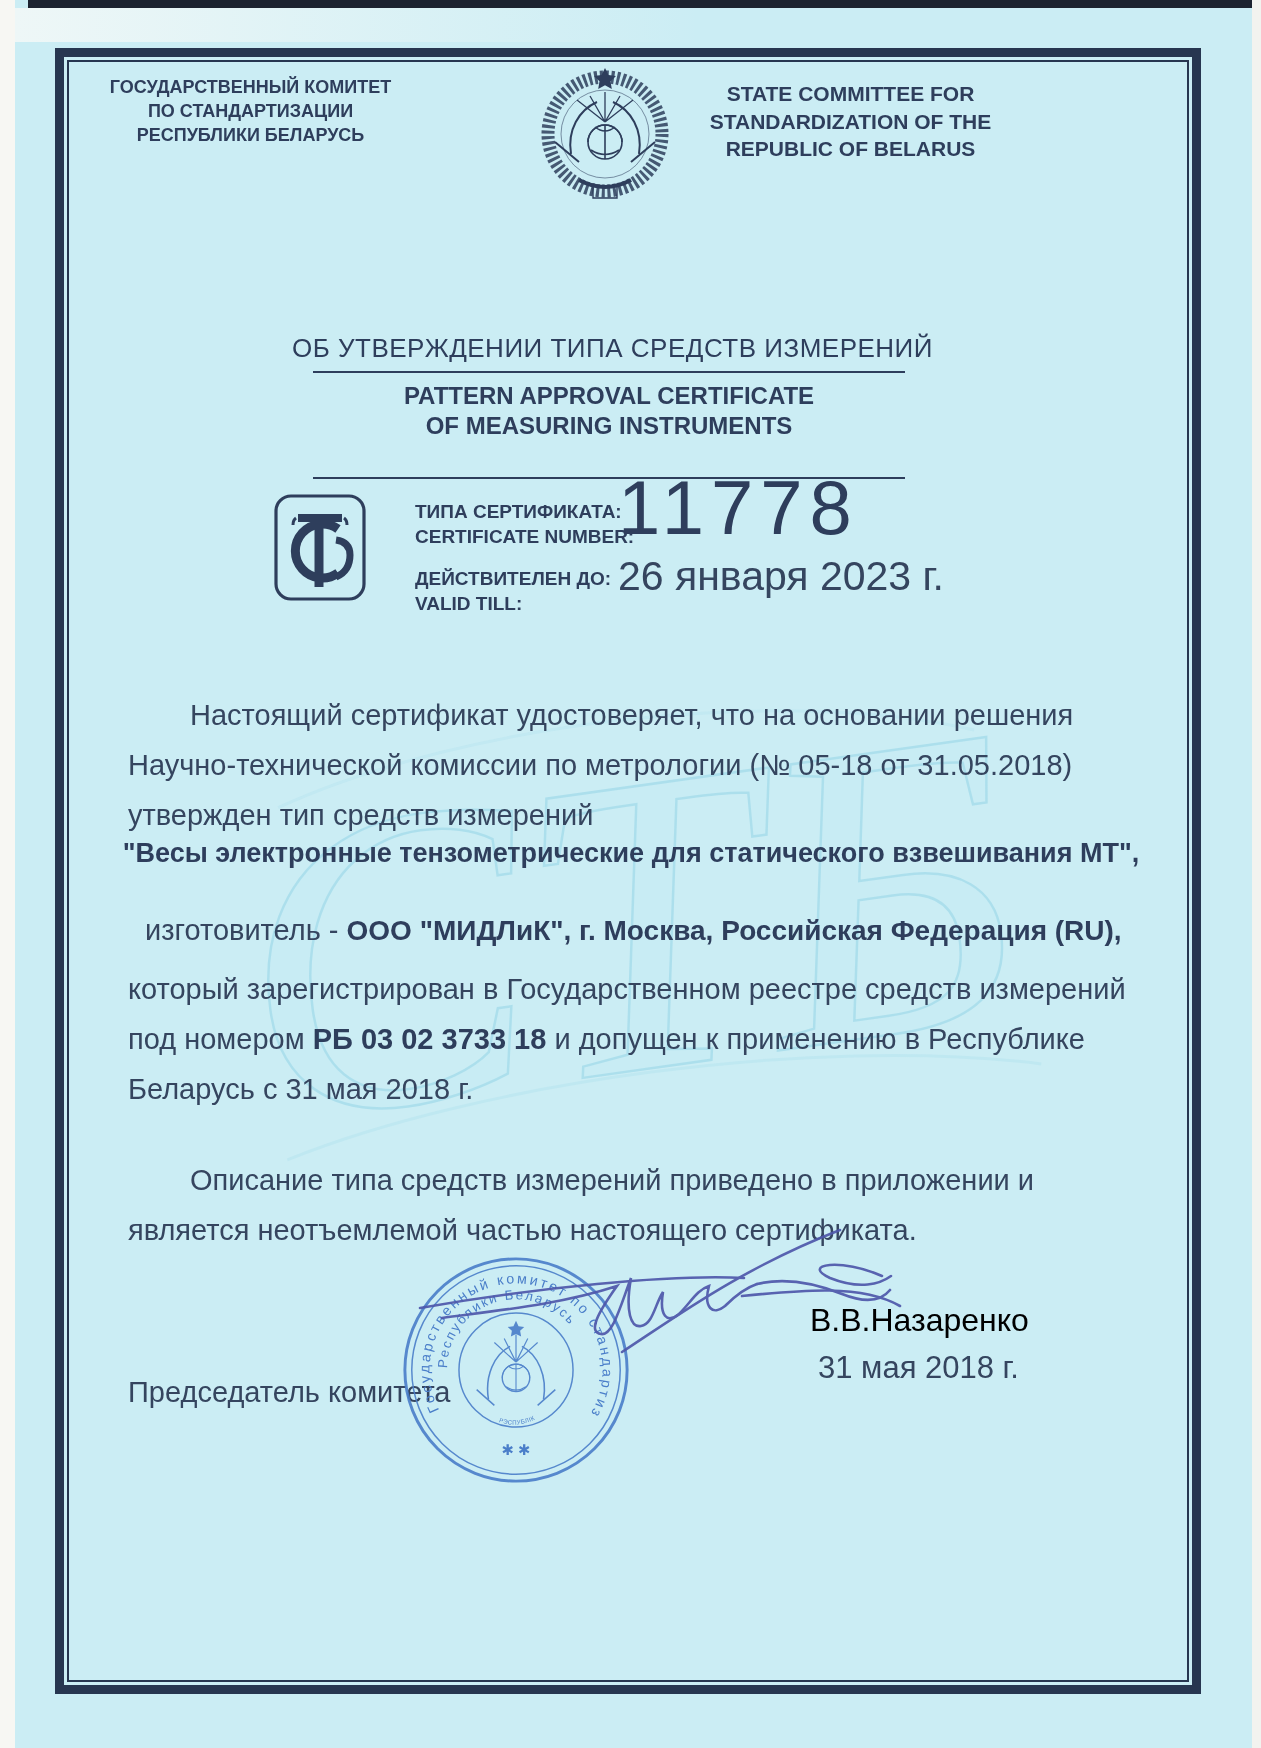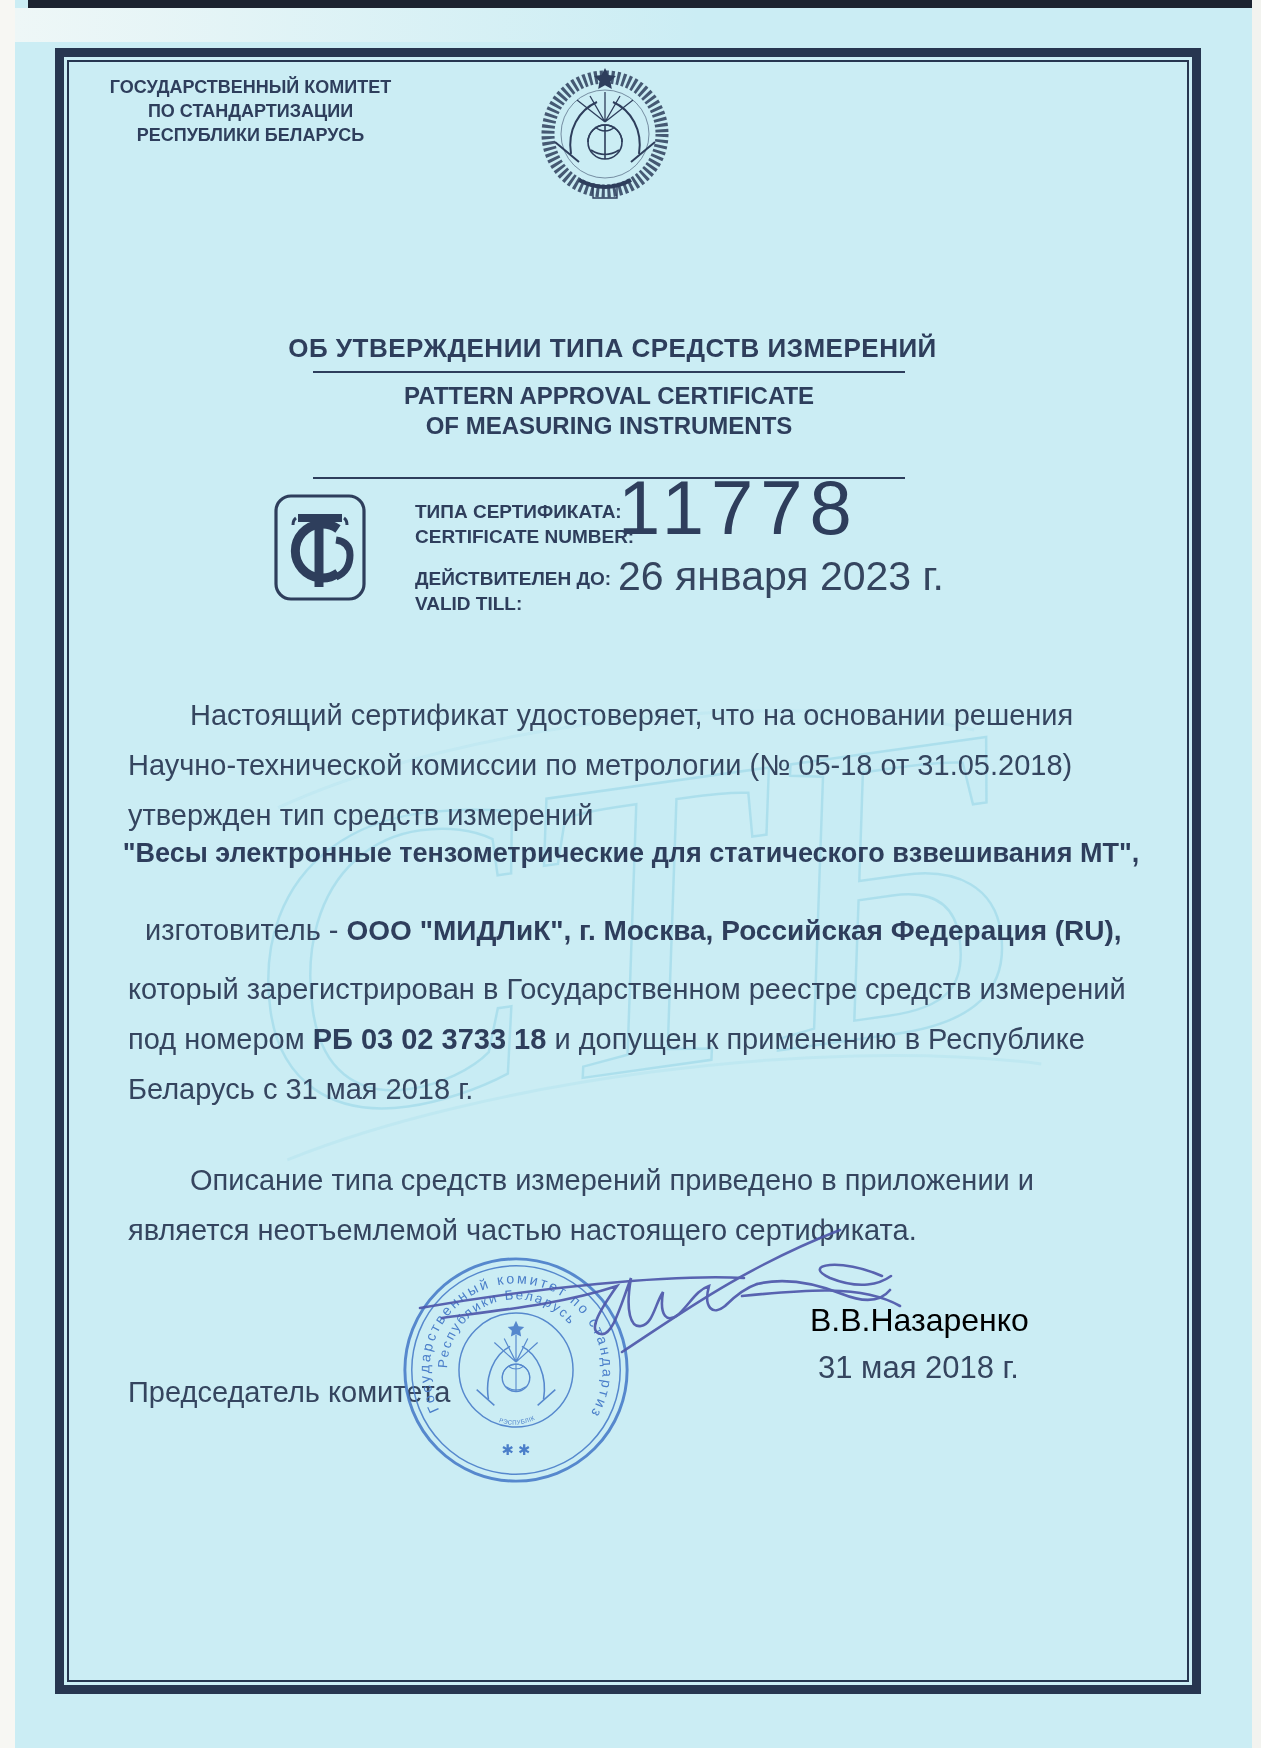--- a/index.html
+++ b/index.html
@@ -30,21 +30,21 @@
   .org-right { left:698px; top:80px; width:305px; font-size:21px; }
 
   .emblem { position:absolute; left:527px; top:58px; }
 
   .doc-title {
     position:absolute; left:0; right:60px; top:220px; text-align:center;
     font-size:86px; font-weight:bold; letter-spacing:2px; color:#2e3e5c;
   }
   .doc-subtitle-ru {
     position:absolute; left:0; right:60px; top:333px; text-align:center;
-    font-size:26px; font-weight:bold; letter-spacing:.5px;margin-left:24px;
+    font-size:26px; font-weight:normal; letter-spacing:.5px;margin-left:24px;
   }
   .rule { position:absolute; left:313px; width:592px; height:2px; background:#2e3e5c; }
   .rule-1 { top:371px; }
   .rule-2 { top:477px; }
   .doc-subtitle-en {
     position:absolute; left:313px; top:381px; width:592px; text-align:center;
     font-size:24px; font-weight:bold; line-height:30px;
   }
 
   .approval-mark { position:absolute; left:272px; top:492px; }
@@ -120,20 +120,25 @@
           <path d="M78,64 L50,42 M78,64 L63,38 M78,64 L78,34 M78,64 L93,38 M78,64 L106,42" stroke-width="1.3"></path>
           <path d="M44,96 C40,72 52,52 70,44" stroke-width="2"></path>
           <path d="M112,96 C116,72 104,52 86,44" stroke-width="2"></path>
           <path d="M52,104 L28,84 M104,104 L128,84" stroke-width="2"></path>
           <path d="M52,122 Q78,136 104,122" stroke-width="4"></path>
           <path d="M66,128 h24 v12 h-24 z" stroke-width="1.4"></path>
         </g>
       </svg>
     </div>
 
+    <div class="org org-right">
+      <div>STATE COMMITTEE FOR</div>
+      <div>STANDARDIZATION OF THE</div>
+      <div>REPUBLIC OF BELARUS</div>
+    </div>
 
     <div class="doc-subtitle-ru">ОБ УТВЕРЖДЕНИИ ТИПА СРЕДСТВ ИЗМЕРЕНИЙ</div>
     <div class="rule rule-1"></div>
     <div class="doc-subtitle-en">
       <div>PATTERN APPROVAL CERTIFICATE</div>
       <div>OF MEASURING INSTRUMENTS</div>
     </div>
     <div class="rule rule-2"></div>
 
     <div class="approval-mark">

